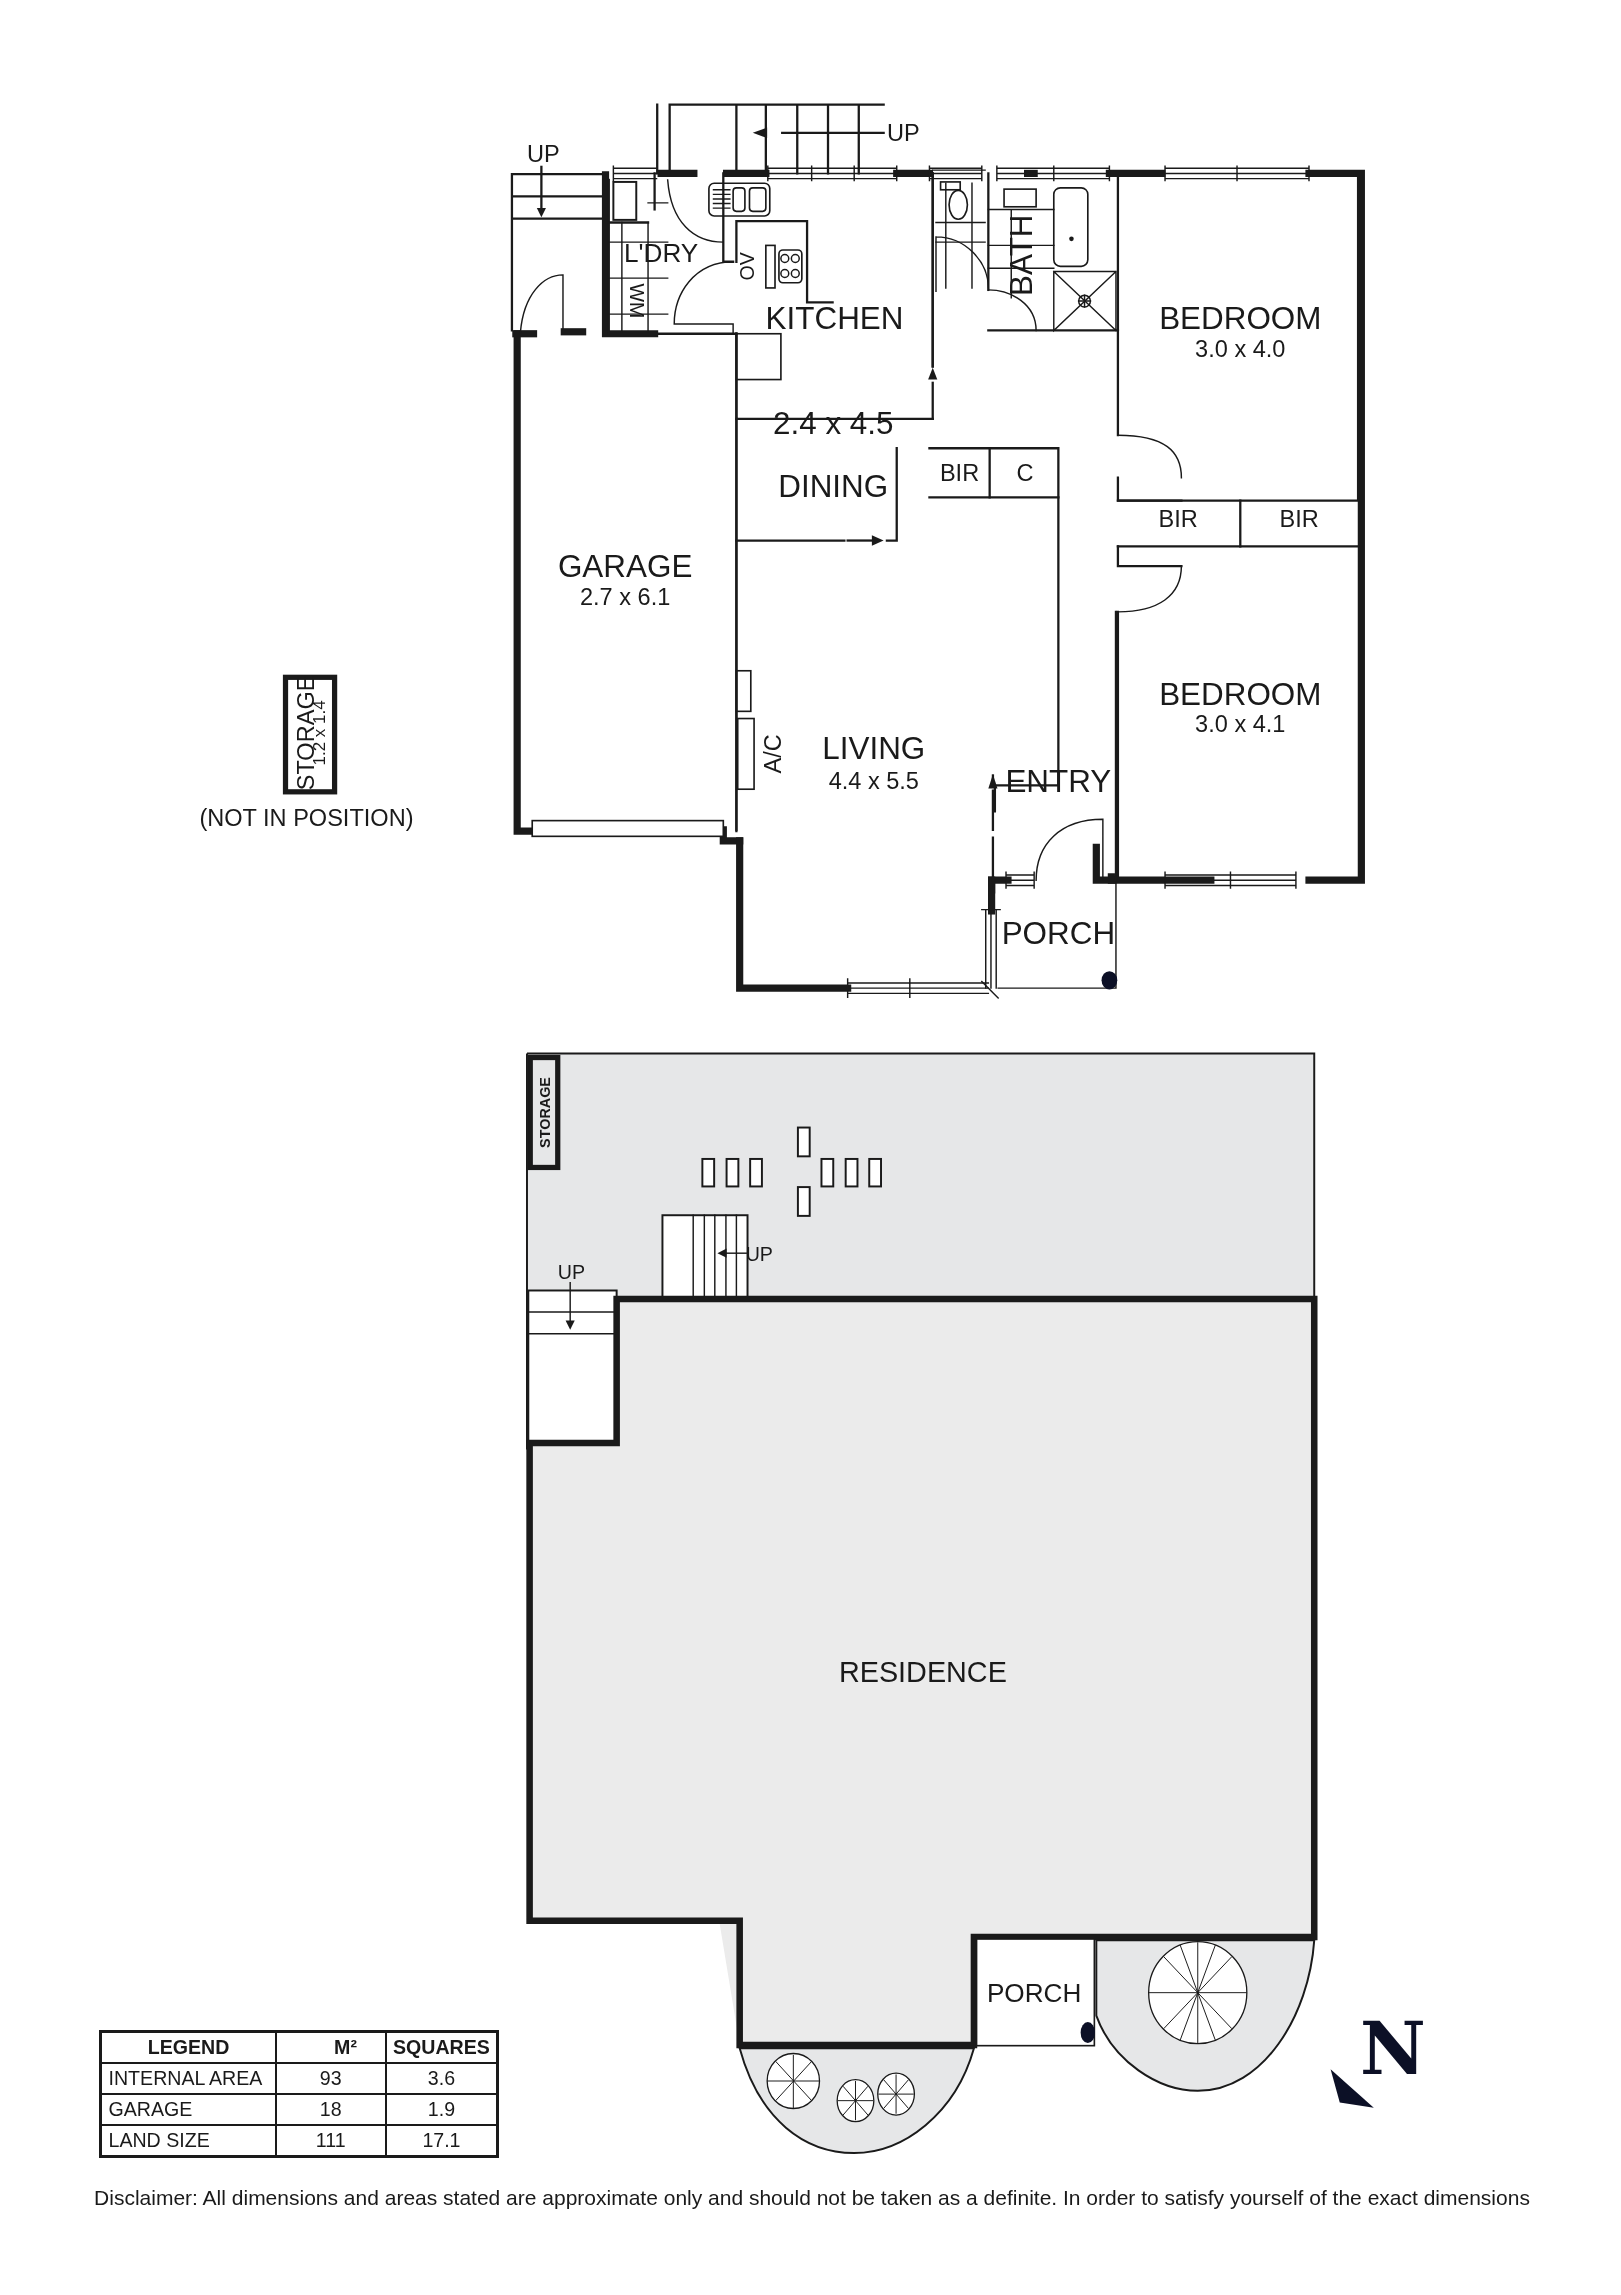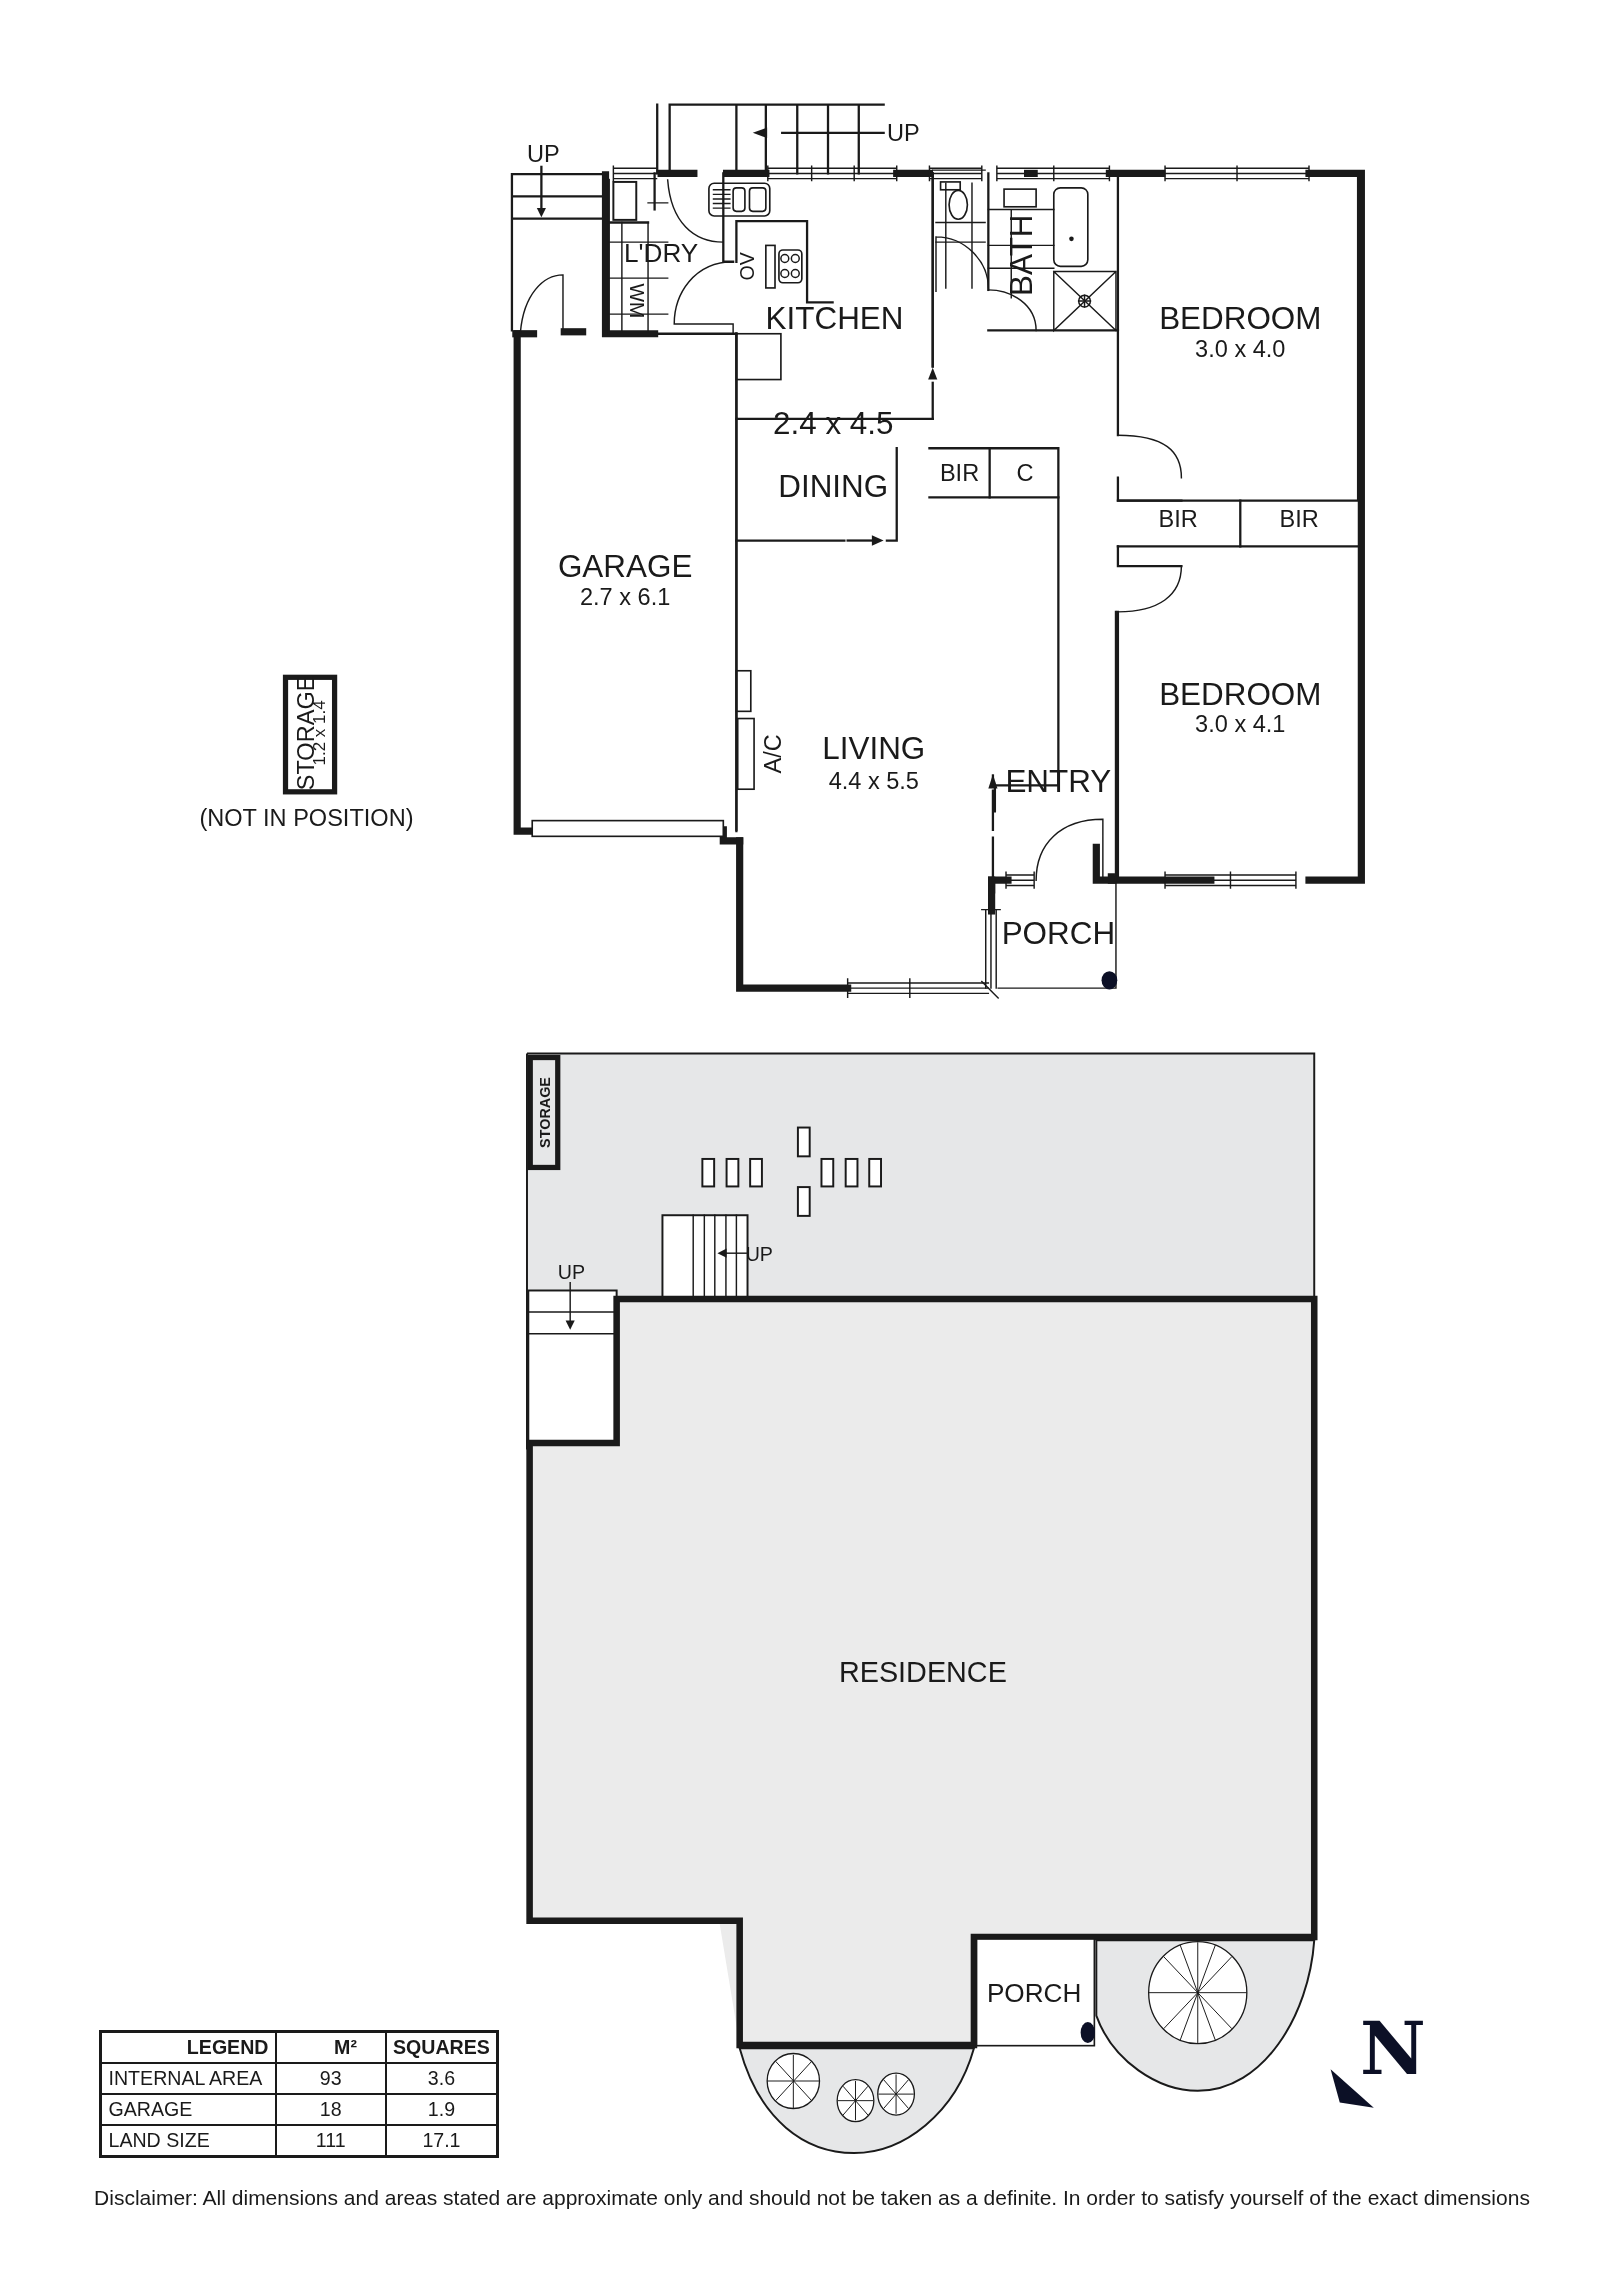--- a/index.html
+++ b/index.html
@@ -15,21 +15,21 @@
   .lbl-md { font-size: 40px; }
   .lbl-sm { font-size: 36px; }
   .lbl-xs { font-size: 30px; }
   .grey { fill: #e6e7e8; }
   .n-letter { font-family: "DejaVu Serif", serif; font-weight: bold; font-size: 110px; fill: #0c1026; }
 
   .legend { position: absolute; left: 99px; top: 2030px; border-collapse: collapse;
             border: 3.9px solid #1a1a1a; font-family: "Liberation Sans", sans-serif; }
   .legend td, .legend th { border: 2.6px solid #1a1a1a; height: 29px; padding: 0 6.5px; font-size: 19.6px; }
   .legend th { font-weight: bold; text-align: center; }
-  .legend th:first-child { text-align: right; width: 160px; }
+  .legend th:first-child { text-align: center; width: 160px; }
   .legend td:first-child { text-align: left; margin-left: 20px; }
   .legend td:not(:first-child) { text-align: center; }
   .legend .c2 { width: 65px; padding-left: 36px; }
   .legend .c3 { width: 85px; margin-top: 44px; }
 
   .disclaimer { position: absolute; left: 79px; top: 2186px; width: 1466px;
                 text-align: center; font-size: 21px; line-height: 23px;
                 font-family: Liberation Sans, sans-serif; color: #1a1a1a; }
 </style>
 </head>

